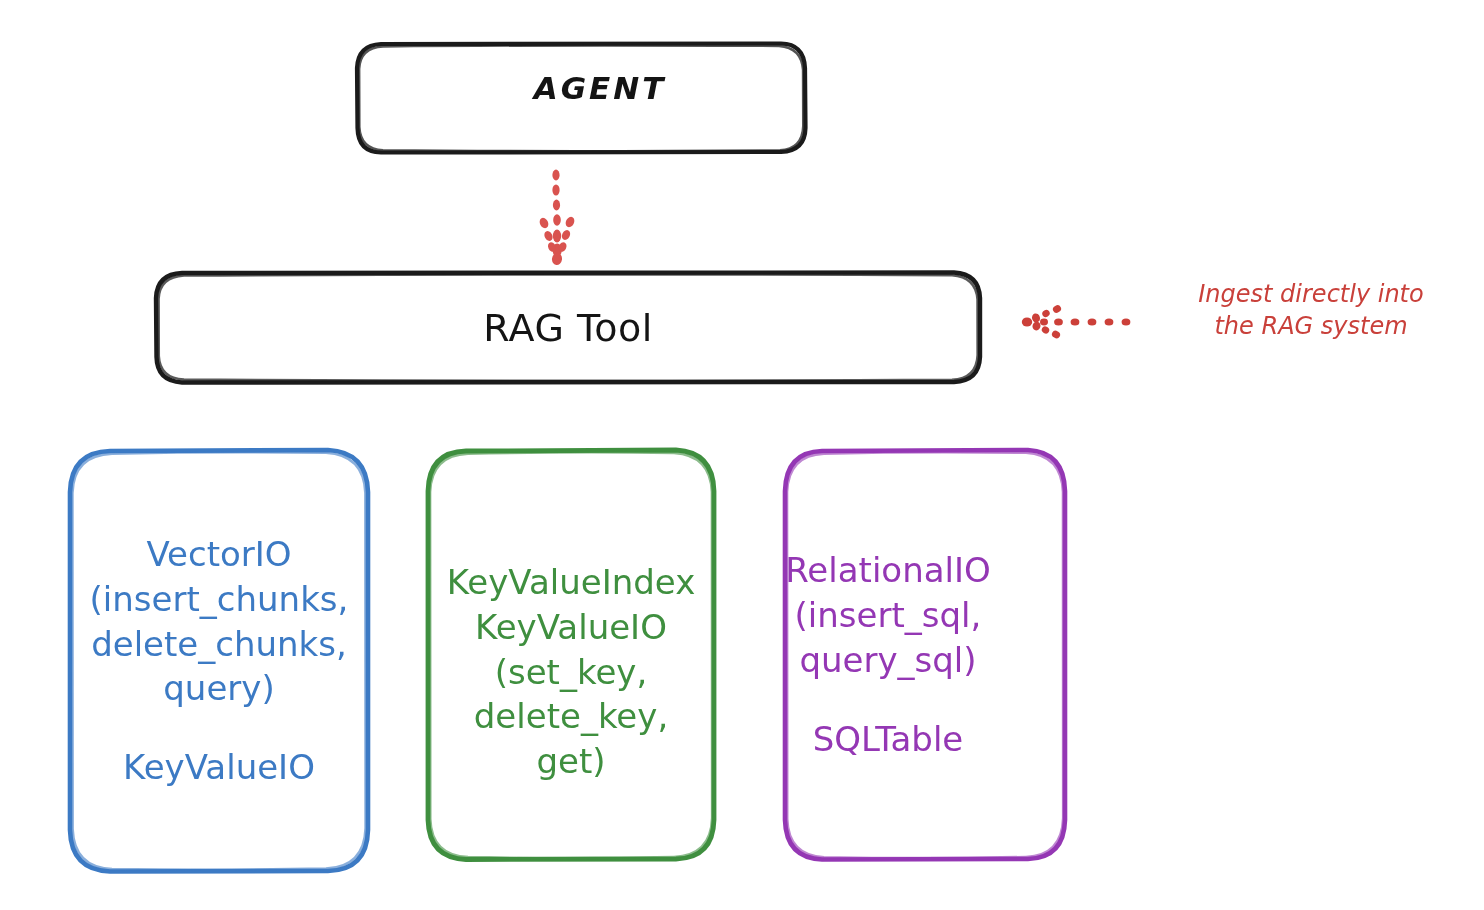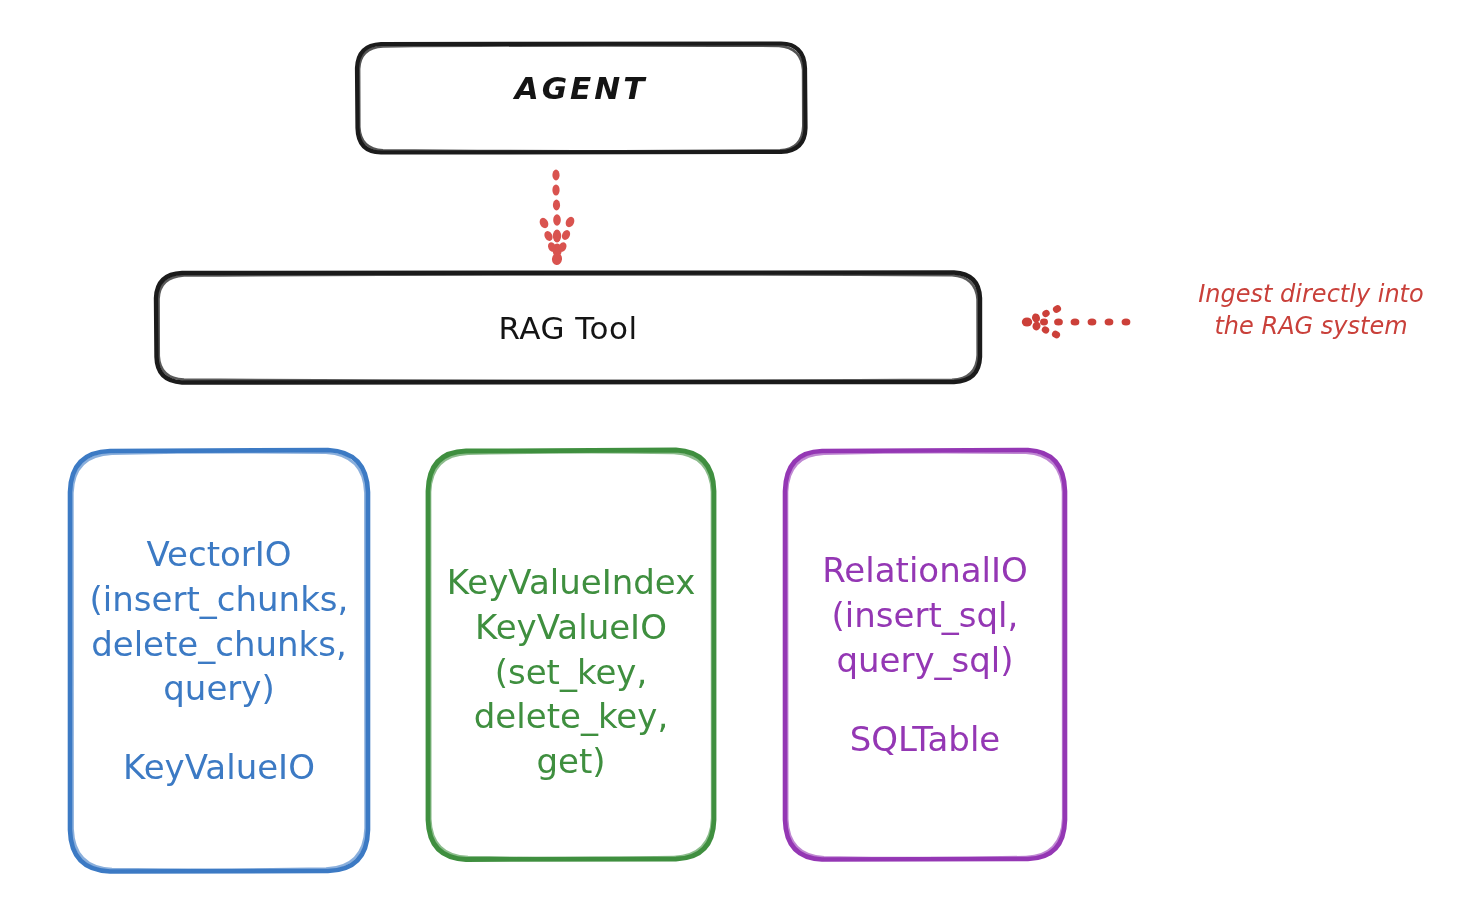--- a/index.html
+++ b/index.html
@@ -30,21 +30,21 @@
     flex-direction: column;
     align-items: center;
     justify-content: center;
     text-align: center;
     background: transparent;
     pointer-events: auto;
   }
 
   
   .node-agent {
-    left: 357px;
+    left: 376px;
     top: 43px;
     width: 448px;
     height: 90px;
   }
   .node-ragtool {
     left: 156px;
     top: 272px;
     width: 824px;
     height: 111px;
   }
@@ -56,42 +56,42 @@
     font-size: 30px;
     letter-spacing: 1.2px;
   }
   .label-agent {
     font-style: italic;
     font-weight: bold;
     font-size: 31px;
     letter-spacing: 3px;
   }
   .label-ragtool {
-    font-size: 31px;
+    font-size: 38px;
     letter-spacing: 0.5px;
   }
 
   
   .node-store {
     padding: 0 10px;
   }
   .node-vector {
     left: 70px;
     top: 450px;
     width: 298px;
     height: 422px;
   }
   .node-keyvalue {
     left: 428px;
     top: 450px;
     width: 286px;
     height: 410px;
   }
   .node-relational {
-    left: 785px;
+    left: 748px;
     top: 450px;
     width: 280px;
     height: 410px;
   }
 
   .store-text {
     position: relative;
     z-index: 2;
     font-family: "DejaVu Sans", sans-serif;
     font-size: 34px;

